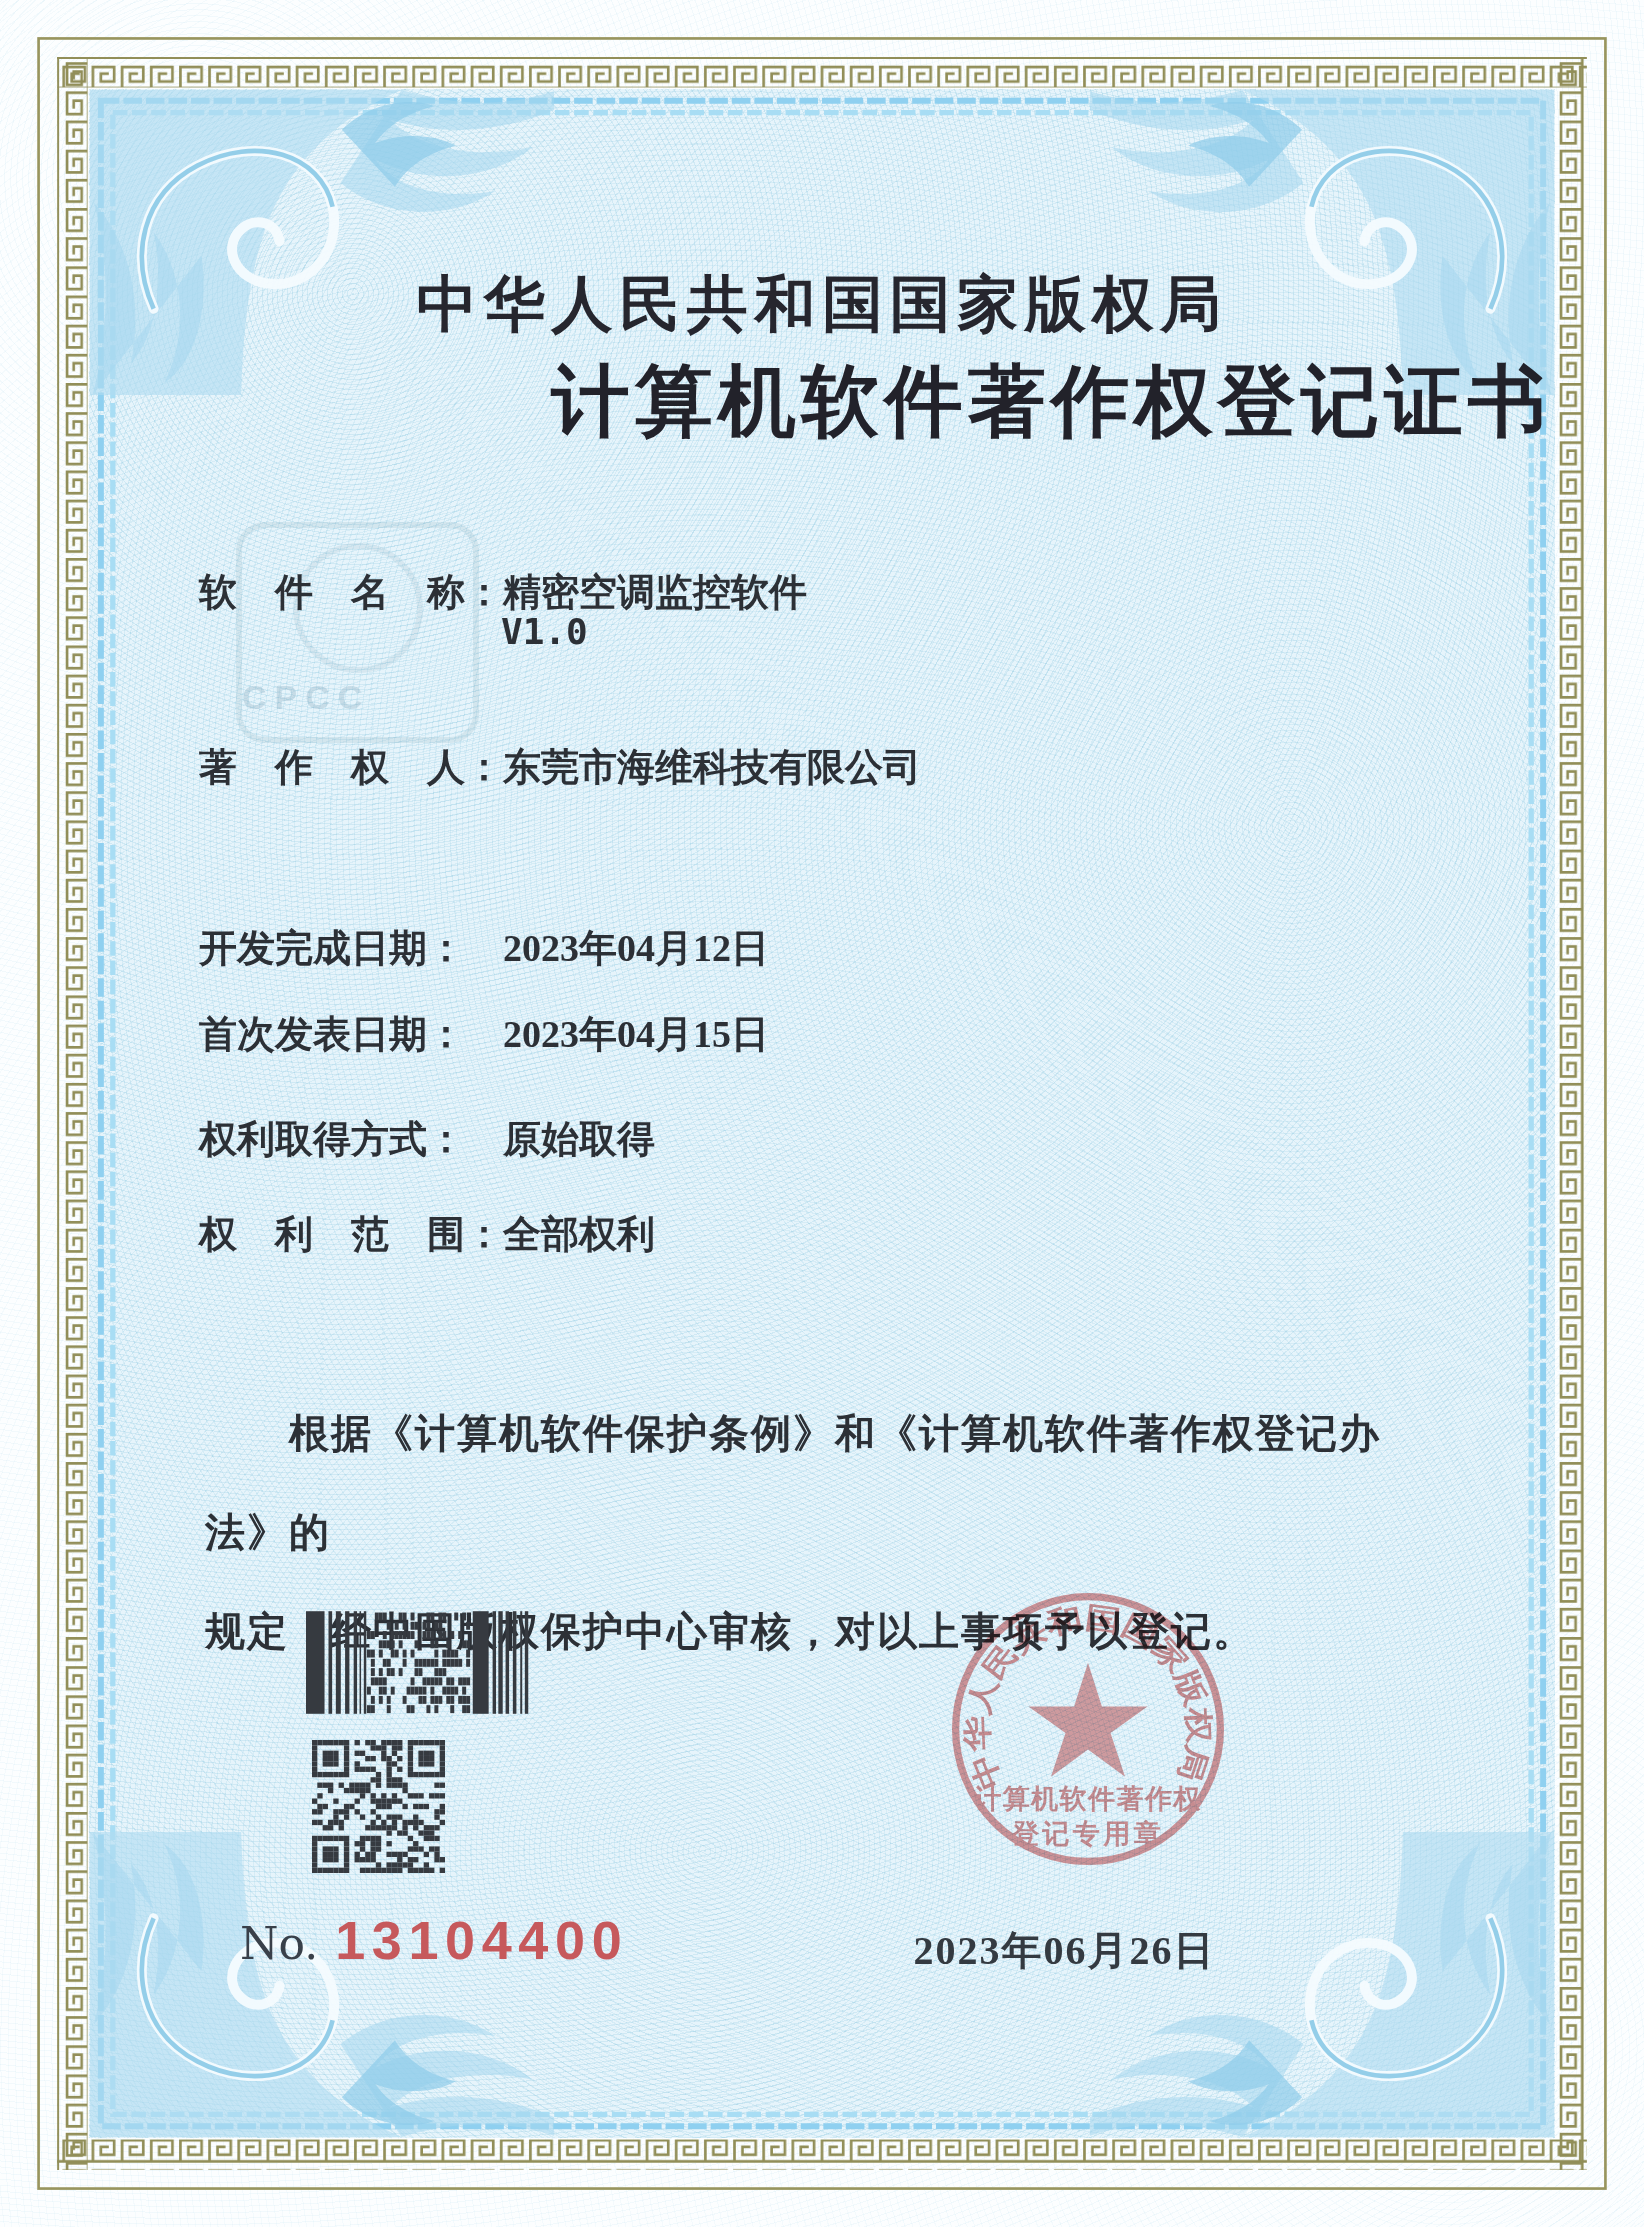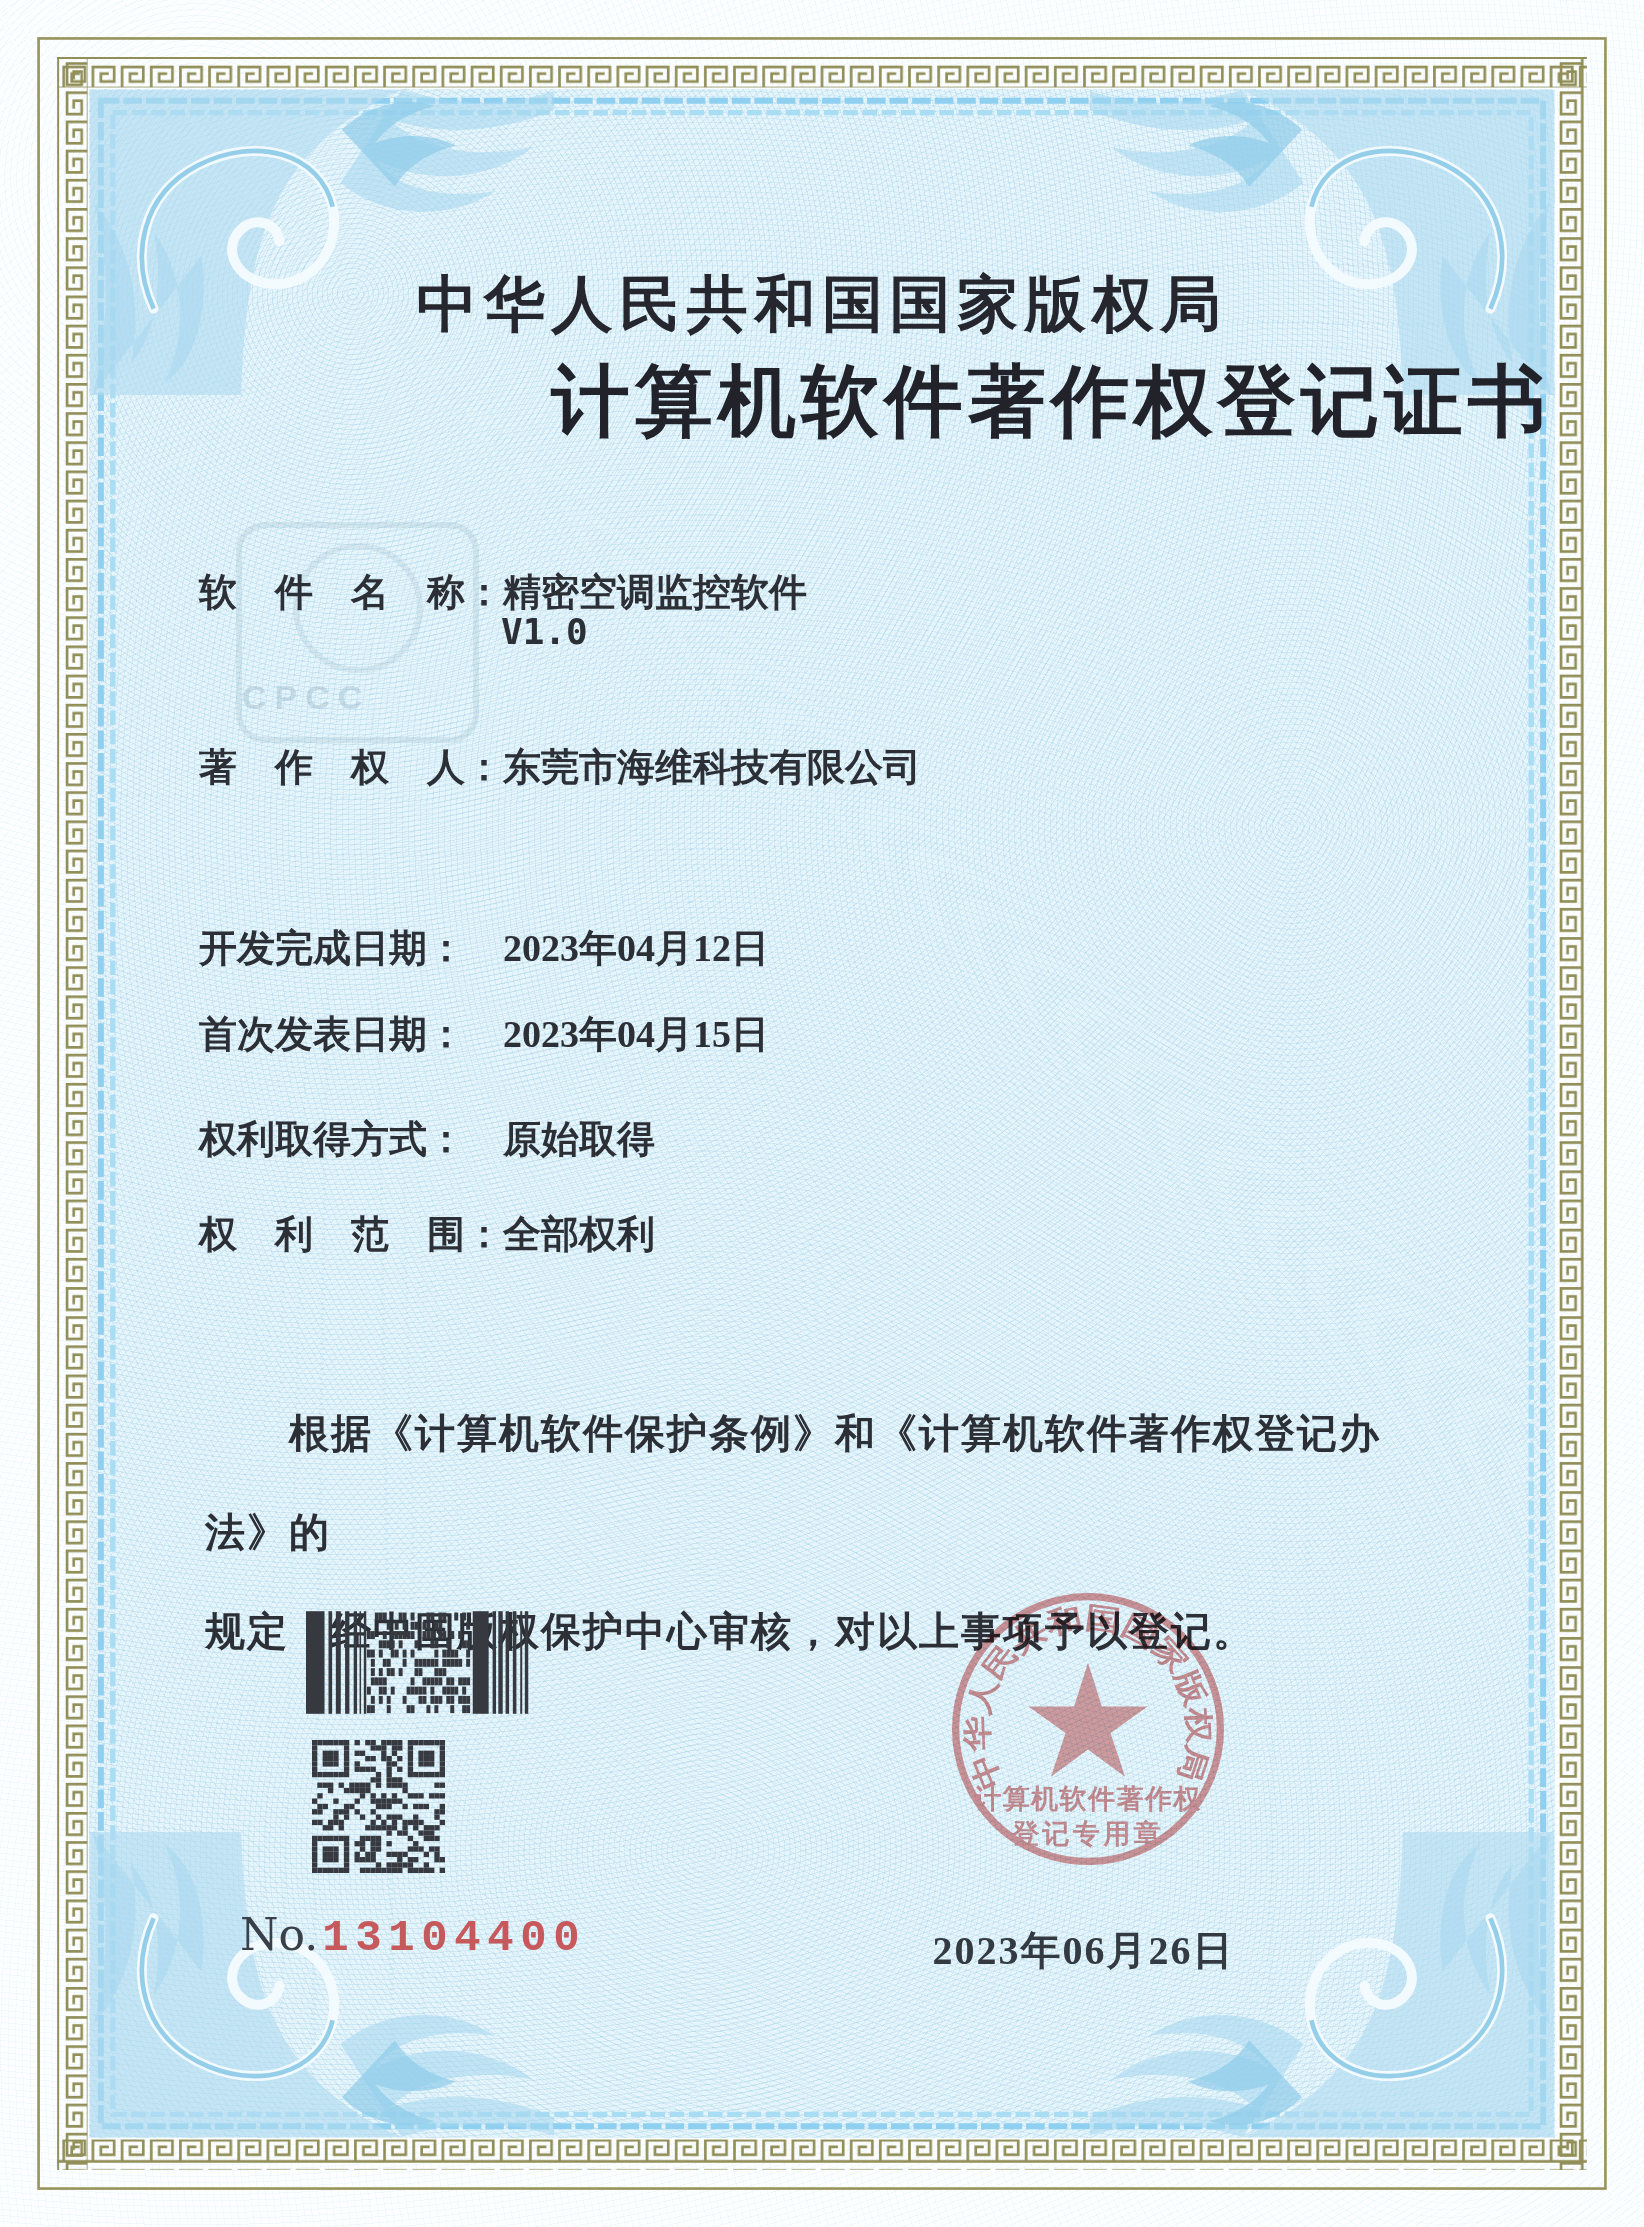--- a/index.html
+++ b/index.html
@@ -65,27 +65,27 @@
     position:absolute;left:205px;top:1384px;width:1253px;
     font-size:40px;font-weight:700;color:#2c3036;line-height:99px;letter-spacing:2px;
   }
   .statement .line1{text-indent:84px;}
   
   #barcode{position:absolute;left:306px;top:1611px;}
   #qrcode{position:absolute;left:312px;top:1740px;}
   .serial-line{position:absolute;left:240px;top:1909px;white-space:nowrap;}
   .serial-line .no-label{font-family:"DejaVu Serif",serif;font-size:44px;color:#39404a;}
   .serial-line .no-digits{
-    font-family:Liberation Mono, monospace;font-size:44px;font-weight:700;
-    color:#c6595c;letter-spacing:6.6px;margin-left:4px;
+    font-family:Liberation Sans, sans-serif;font-size:54px;font-weight:700;
+    color:#c6595c;letter-spacing:6.6px;margin-left:17px;
   }
   
   #seal{position:absolute;left:949px;top:1590px;mix-blend-mode:multiply;opacity:.92;}
   .issue-date{
-    position:absolute;left:918px;top:1923px;width:331px;text-align:center;
+    position:absolute;left:899px;top:1923px;width:331px;text-align:center;
     font-size:40px;font-weight:700;letter-spacing:2px;color:#343a41;white-space:nowrap;
   }
 </style>
 </head>
 <body>
 
 <div id="page">
 
   <svg id="border-svg" width="1644" height="2227" aria-hidden="true" viewBox="0 0 2480 3360">
     <defs>

